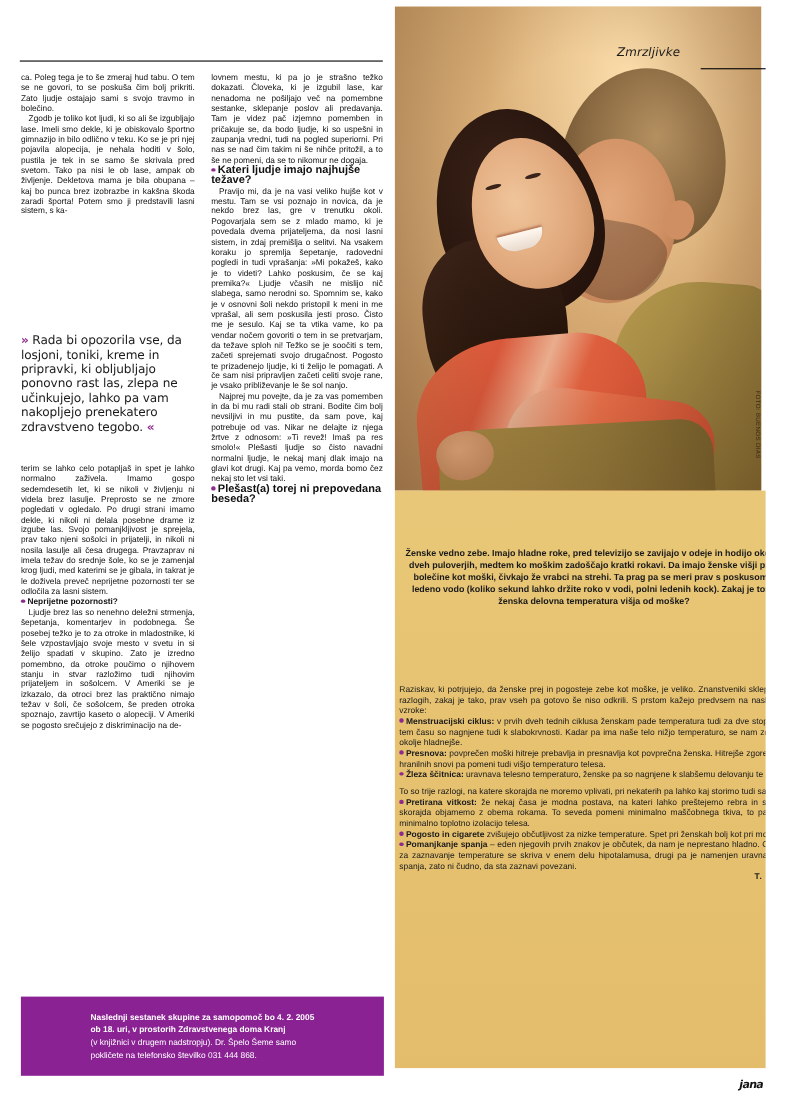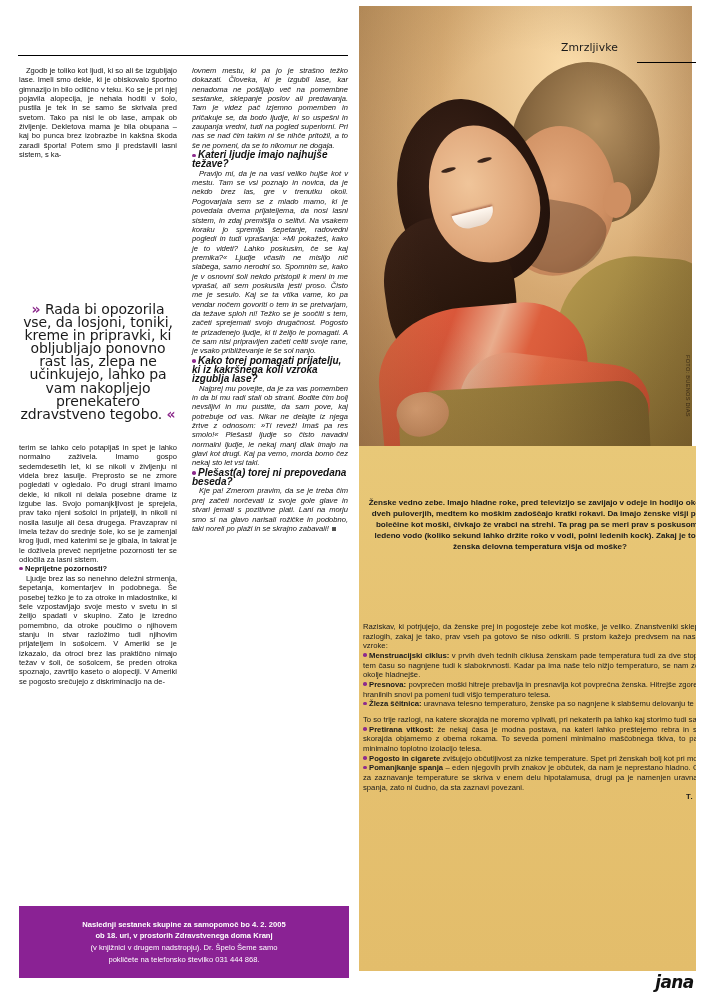--- a/index.html
+++ b/index.html
@@ -20,59 +20,58 @@
     position: absolute; left: 18px; top: 55px; width: 330px; height: 1px;
     background: #000;
   }
   .col {
     position: absolute; top: 66px;
     font-size: 7.55px; line-height: 9.35px;
     color: #111; text-align: justify;
     font-family: "Liberation Sans", sans-serif;
   }
   .col-left  { left: 19px;  width: 158px; }
-  .col-mid   { left: 192px; width: 156px; font-style: italic; }
+  .col-mid   { left: 192px; width: 156px; }
   .col p { text-indent: 7px; margin: 0; }
   .col p.noind { text-indent: 0; }
   .col h4 {
     font-size: 10px; line-height: 9.35px; font-weight: bold;
     text-indent: 0; margin: 0; text-align: left;
   }
   .bullet {
     display:inline-block; width:3.5px; height:3.5px; border-radius:50%;
     background:#8d2b8d; margin-right:2.5px; vertical-align:1px;
   }
   .endmark { display:inline-block; width:4px; height:4px; background:#555; margin-left:3px; vertical-align:0px; }
 
   
   .pullquote {
     position: absolute; left: 19px; top: 303px; width: 158px;
-    text-align: center;
-    font-size: 14px; line-height: 13.1px;
+    text-align: left;
+    font-size: 11px; line-height: 13.1px;
     color: #1a1a1a;
     font-family: "DejaVu Sans", sans-serif;
     letter-spacing: -0.1px;
   }
   .pq-mark { color:#8d2b8d; font-weight:bold; }
 
   .col-left-2 {
-    position: absolute; left: 19px; top: 443px; width: 158px;
+    position: absolute; left: 19px; top: 421px; width: 158px;
     font-size: 7.55px; line-height: 9.35px; color: #111; text-align: justify;
   }
   .col-left-2 p { text-indent: 7px; margin: 0; }
   .col-left-2 p.noind { text-indent: 0; }
   .col-left-2 h4 { font-size:7.55px; line-height:9.35px; font-weight:bold; text-indent:0; text-align:left; }
 
   
   .notice {
     position: absolute; left: 19px; top: 906px; width: 330px; height: 72px;
     background: #8a2294;
     color: #ffffff;
     display: flex; align-items: center; justify-content: center;
-    text-align: center;
     padding: 4px 10px;
   }
   .notice-inner { font-size: 7.6px; line-height: 11.6px; font-weight: bold; }
   .notice-inner .light { font-weight: normal; }
 
   
   .right-panel {
     position: absolute; left: 355px; top: 0; width: 366px; height: 1000px;
     background: #ffffff;
   }
@@ -173,20 +172,21 @@
     transform: rotate(-18deg);
   }
   .photo-vign {
     position:absolute; inset:0;
     background: radial-gradient(ellipse at 50% 45%, rgba(0,0,0,0) 45%, rgba(90,55,25,0.30) 100%);
   }
   .kicker {
     position: absolute; left: 561px; top: 41px;
     font-size: 10.8px; color: #1a1a1a; letter-spacing: 0.1px;
     font-family: "DejaVu Sans", sans-serif;
+    font-style: italic;
   }
   .kicker-rule {
     position: absolute; left: 637px; top: 62px; width: 82px; height: 1px; background:#000;
   }
   .photo-credit {
     position: absolute; left: 336px; top: 355px;
     width: 90px; height: 10px;
     transform: rotate(90deg); transform-origin: 0 0;
     font-size: 5.6px; color:#3a2a14; letter-spacing: .3px;
     font-family: "Liberation Sans", sans-serif;
@@ -221,36 +221,37 @@
   .rbody .gap { display:block; height: 6px; }
   .signature { float: right; font-weight: bold; letter-spacing: .6px; margin-left: 8px; }
 
   .folio {
     position: absolute; right: 12px; bottom: 8px;
     font-size: 11px; color:#111;
   }
   .folio .brand {
     font-family: "DejaVu Sans", sans-serif;
     font-weight: bold; font-style: italic;
-    letter-spacing: -0.6px; font-size: 17px;
+    letter-spacing: -0.6px; font-size: 10px;
   }
   .folio .num { font-size: 11px; margin-left: 3px; }
   .edge-strip {
     position:absolute; left:696px; top:0; width:25px; height:1000px; background:#fff;
   }
 </style>
 </head>
 <body>
 
 <div class="page">
 
   <div class="left-area">
     <div class="rule-top"></div>
 
     <div class="col col-left">
+      <p class="noind">ca. Poleg tega je to še zmeraj hud tabu. O tem se ne govori, to se poskuša čim bolj prikriti. Zato ljudje ostajajo sami s svojo travmo in bolečino.</p>
       <p>Zgodb je toliko kot ljudi, ki so ali še izgubljajo lase. Imeli smo dekle, ki je obiskovalo športno gimnazijo in bilo odlično v teku. Ko se je pri njej pojavila alopecija, je nehala hoditi v šolo, pustila je tek in se samo še skrivala pred svetom. Tako pa nisi le ob lase, ampak ob življenje. Dekletova mama je bila obupana – kaj bo punca brez izobrazbe in kakšna škoda zaradi športa! Potem smo ji predstavili lasni sistem, s ka-</p>
     </div>
 
     <div class="pullquote">
       <span class="pq-mark">»</span>
       <span>Rada bi opozorila vse, da losjoni, toniki, kreme in pripravki, ki obljubljajo ponovno rast las, zlepa ne učinkujejo, lahko pa vam nakopljejo prenekatero zdravstveno tegobo.</span>
       <span class="pq-mark">«</span>
     </div>
 
     <div class="col-left-2">
@@ -265,24 +266,22 @@
         <div>ob 18. uri, v prostorih Zdravstvenega doma Kranj</div>
         <div class="light">(v knjižnici v drugem nadstropju). Dr. Špelo Šeme samo</div>
         <div class="light">pokličete na telefonsko številko 031 444 868.</div>
       </div>
     </div>
 
     <div class="col col-mid">
       <p class="noind">lovnem mestu, ki pa jo je strašno težko dokazati. Človeka, ki je izgubil lase, kar nenadoma ne pošiljajo več na pomembne sestanke, sklepanje poslov ali predavanja. Tam je videz pač izjemno pomemben in pričakuje se, da bodo ljudje, ki so uspešni in zaupanja vredni, tudi na pogled superiorni. Pri nas se nad čim takim ni še nihče pritožil, a to še ne pomeni, da se to nikomur ne dogaja.</p>
       <h4><span class="bullet"></span><span>Kateri ljudje imajo najhujše težave?</span></h4>
       <p>Pravijo mi, da je na vasi veliko hujše kot v mestu. Tam se vsi poznajo in novica, da je nekdo brez las, gre v trenutku okoli. Pogovarjala sem se z mlado mamo, ki je povedala dvema prijateljema, da nosi lasni sistem, in zdaj premišlja o selitvi. Na vsakem koraku jo spremlja šepetanje, radovedni pogledi in tudi vprašanja: »Mi pokažeš, kako je to videti? Lahko poskusim, če se kaj premika?« Ljudje včasih ne mislijo nič slabega, samo nerodni so. Spomnim se, kako je v osnovni šoli nekdo pristopil k meni in me vprašal, ali sem poskusila jesti proso. Čisto me je sesulo. Kaj se ta vtika vame, ko pa vendar nočem govoriti o tem in se pretvarjam, da težave sploh ni! Težko se je soočiti s tem, začeti sprejemati svojo drugačnost. Pogosto te prizadenejo ljudje, ki ti želijo le pomagati. A če sam nisi pripravljen začeti celiti svoje rane, je vsako približevanje le še sol nanjo.</p>
-      <h4><span class="bullet"></span><span>Kako torej pomagati prijatelju, ki iz kakršnega koli vzroka izgublja lase?</span></h4>
       <p>Najprej mu povejte, da je za vas pomemben in da bi mu radi stali ob strani. Bodite čim bolj nevsiljivi in mu pustite, da sam pove, kaj potrebuje od vas. Nikar ne delajte iz njega žrtve z odnosom: »Ti revež! Imaš pa res smolo!« Plešasti ljudje so čisto navadni normalni ljudje, le nekaj manj dlak imajo na glavi kot drugi. Kaj pa vemo, morda bomo čez nekaj sto let vsi taki.</p>
       <h4><span class="bullet"></span><span>Plešast(a) torej ni prepovedana beseda?</span></h4>
-      <p><span>Kje pa! Zmerom pravim, da se je treba čim prej začeti norčevati iz svoje gole glave in stvari jemati s pozitivne plati. Lani na morju smo si na glavo narisali rožičke in podobno, taki noreli po plaži in se skrajno zabavali!</span><span class="endmark"></span></p>
     </div>
   </div>
 
   <div class="right-panel">
 
     <div class="photo">
       <div class="bgglow"></div>
       <div class="m-hair"></div>
       <div class="m-face"></div>
       <div class="m-stubble"></div>

